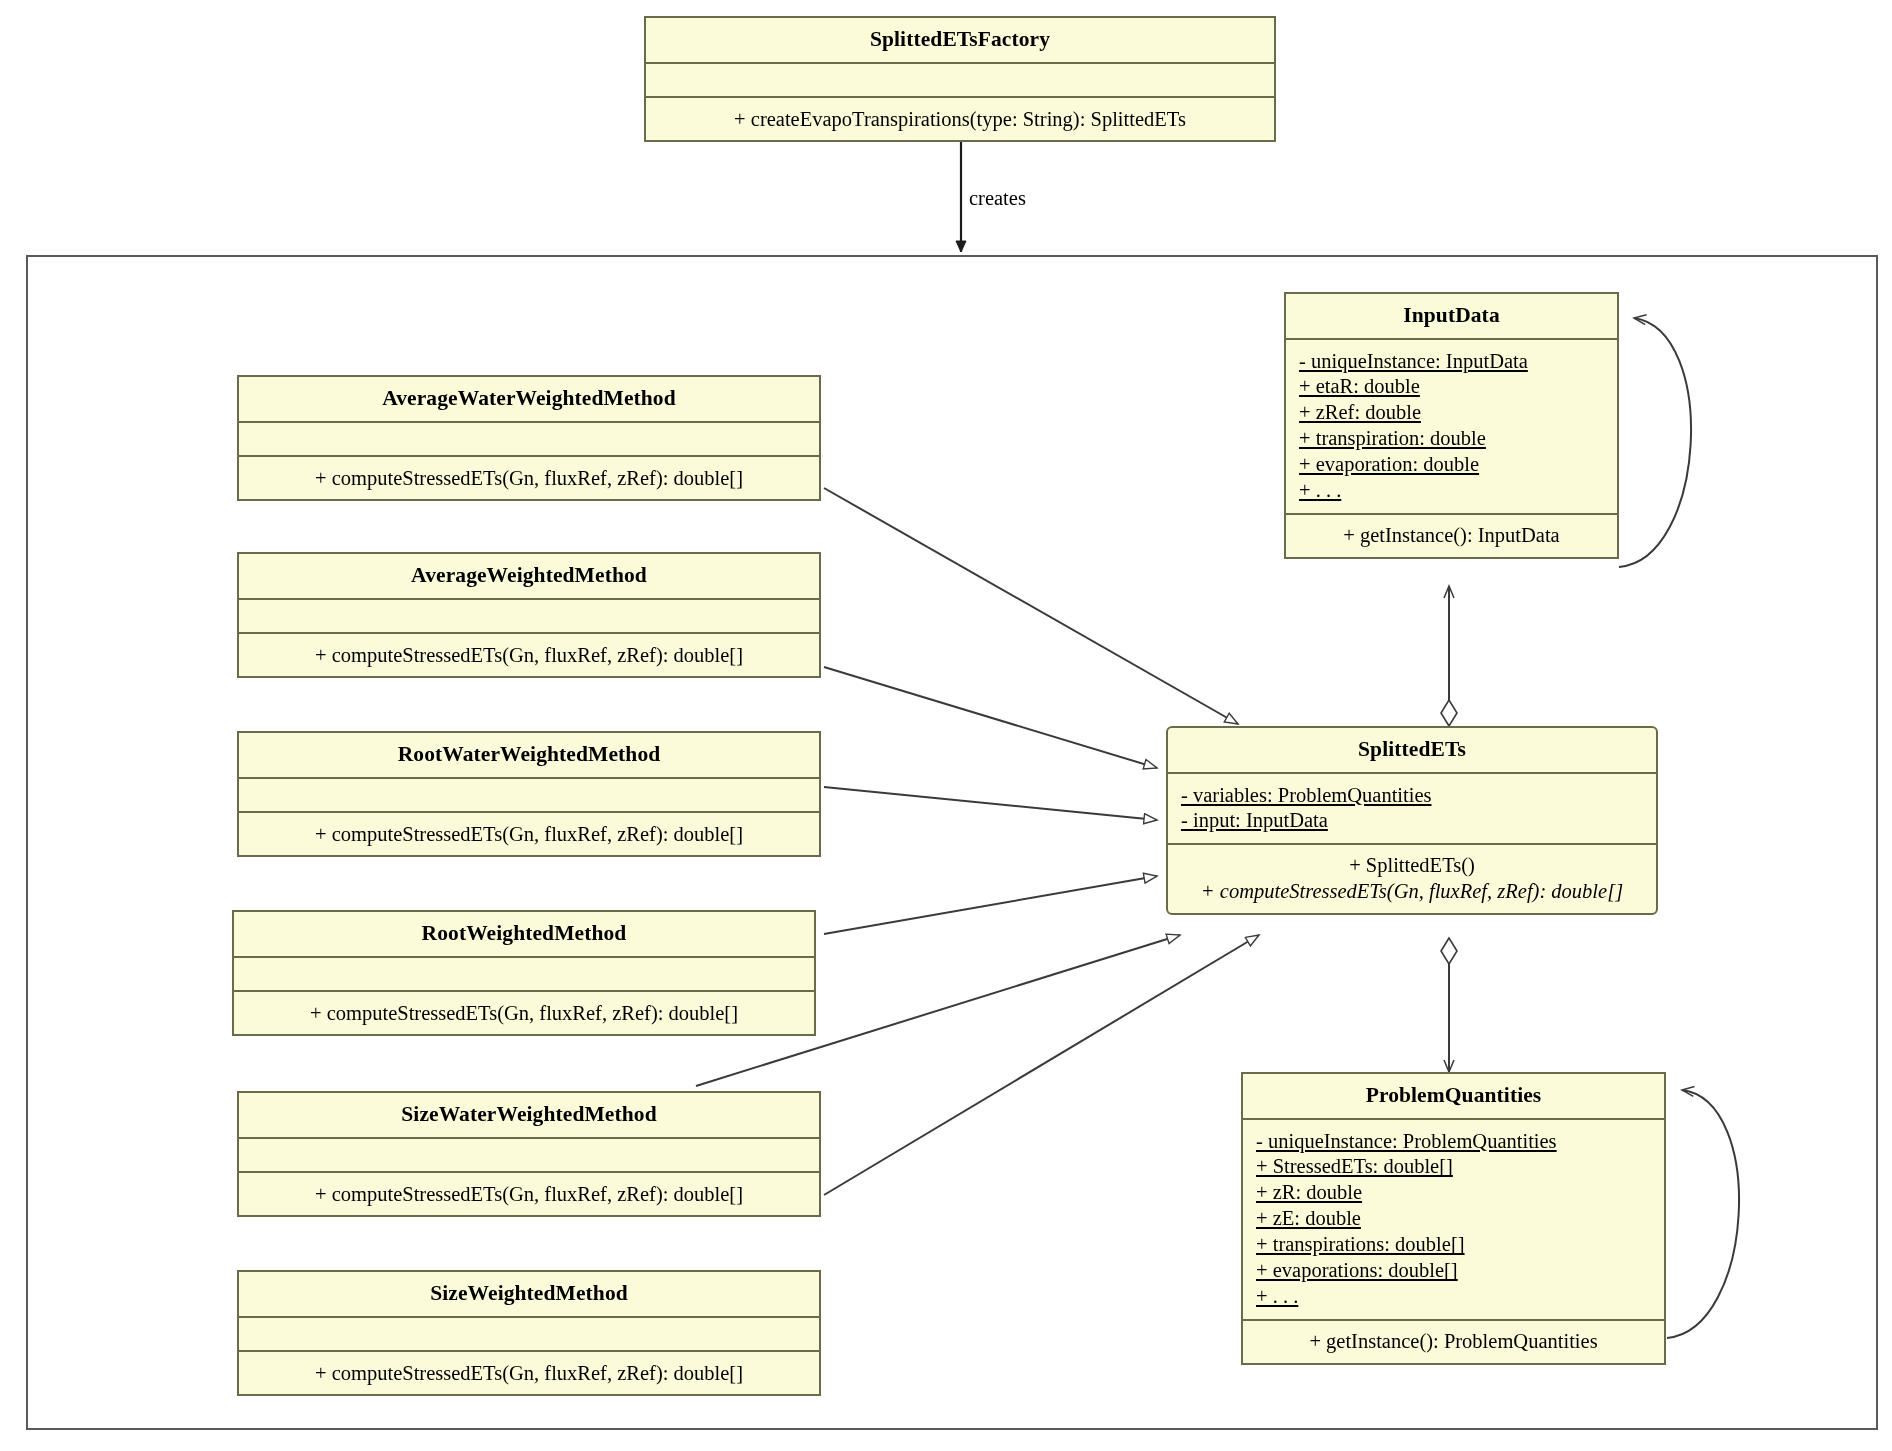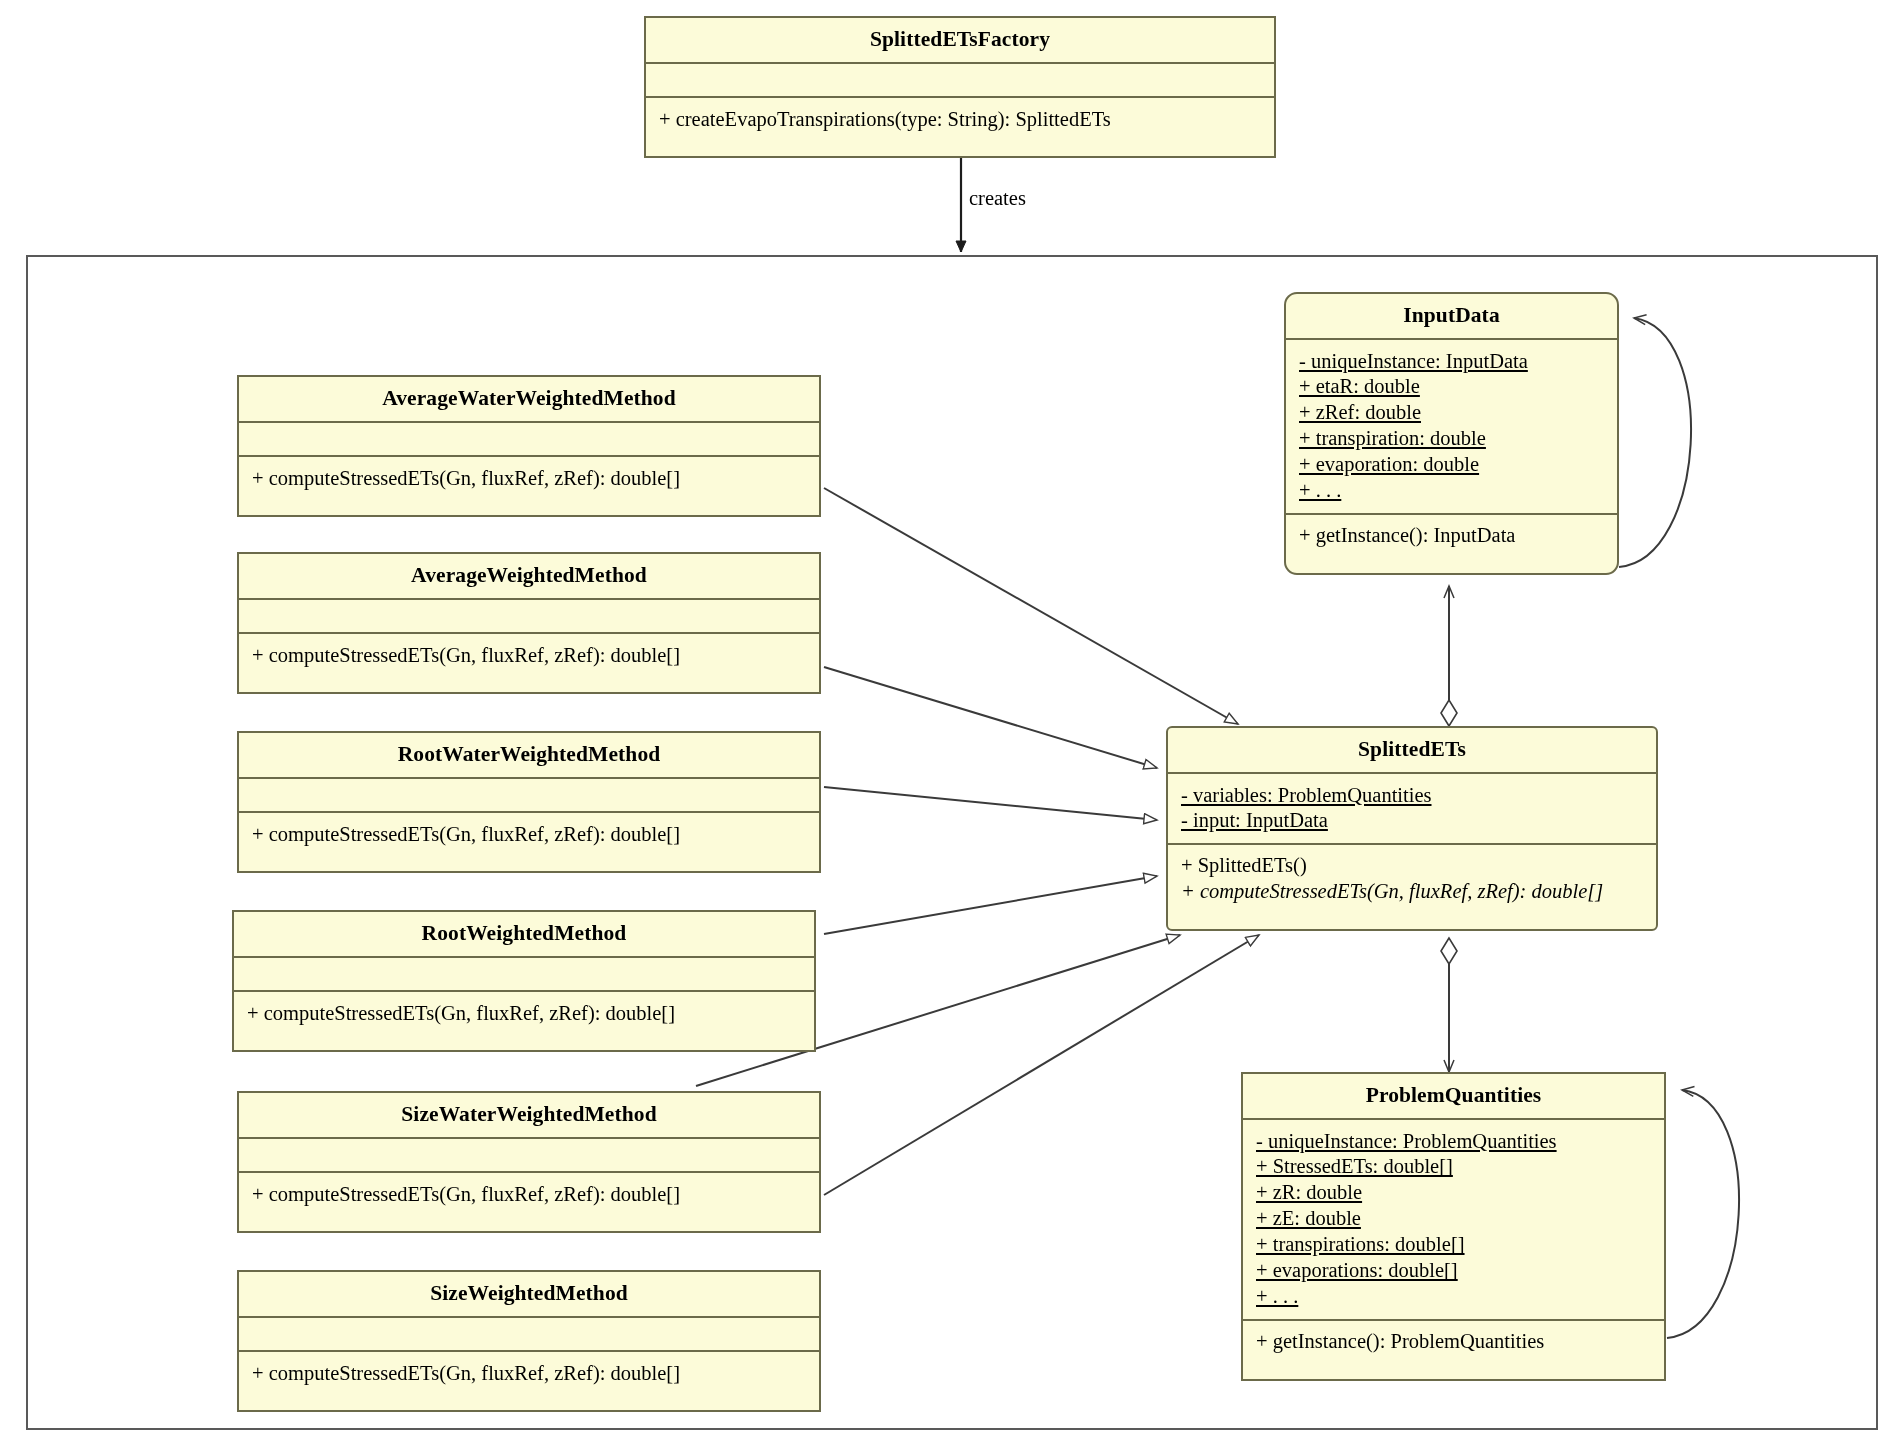--- a/index.html
+++ b/index.html
@@ -15,21 +15,21 @@
   .pkg{position:absolute;border:2px solid #595959;background:transparent;box-sizing:border-box;}
 
   .uml{position:absolute;box-sizing:border-box;
        border:2px solid #6b6a4a;background:#fcfbd9;}
 
   .uml .name{
        text-align:center;font-weight:bold;font-size:21.5px;
        padding:9px 8px 10px 8px;letter-spacing:.1px;}
   .uml .sep{height:0;border-top:2px solid #6b6a4a;}
   .uml .attrs{padding:8px 13px 9px 13px;text-decoration:underline;}
-  .uml .ops{padding:8px 13px 24px 13px;}
+  .uml .ops{padding:8px 13px 8px 13px;text-align:center;}
   .uml .empty{height:15px;}
   .uml .line{font-size:20.5px;line-height:1.12;white-space:nowrap;padding:1.5px 0;}
   .uml .line.italic{font-style:italic;}
 
   .edge-label{position:absolute;font-size:20.5px;color:#000;white-space:nowrap;}
 </style>
 </head>
 <body>
 
 <div id="stage">
@@ -106,21 +106,21 @@
       <div class="empty"></div>
     </div>
     <div class="sep"></div>
     <div class="ops">
       <div class="line">+ createEvapoTranspirations(type: String): SplittedETs</div>
     </div>
   </div>
 
   <div class="edge-label" style="left:963px;top:187px;">creates</div>
 
-  <div class="uml" style="left:1278px;top:292px;width:335px;border-radius:13px;">
+  <div class="uml" style="left:1278px;top:292px;width:335px;">
     <div class="name">InputData</div>
     <div class="sep"></div>
     <div class="attrs">
       <div class="line">- uniqueInstance: InputData</div>
       <div class="line">+ etaR: double</div>
       <div class="line">+ zRef: double</div>
       <div class="line">+ transpiration: double</div>
       <div class="line">+ evaporation: double</div>
       <div class="line">+ . . .</div>
     </div>

